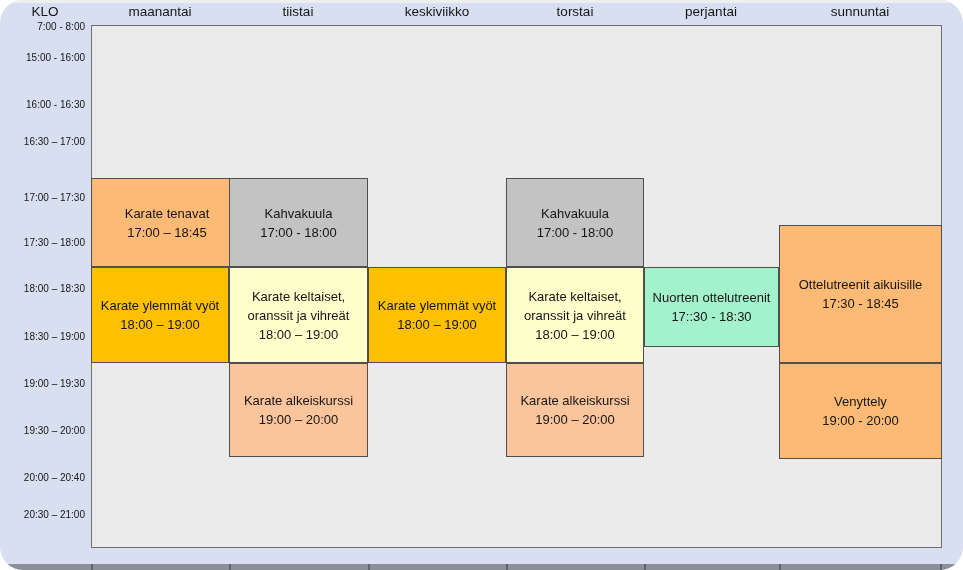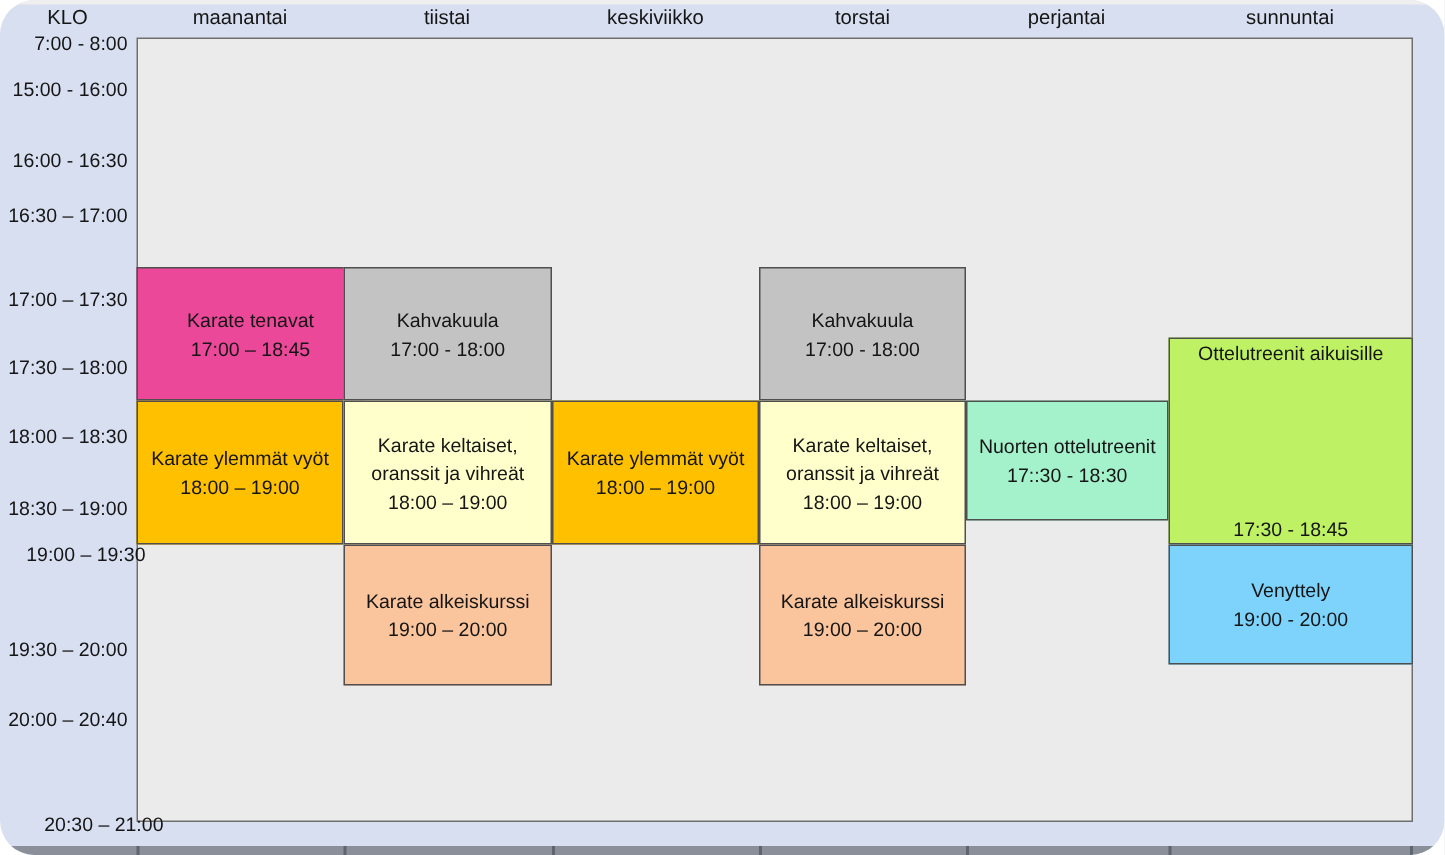--- a/index.html
+++ b/index.html
@@ -15,42 +15,42 @@
   .hdr { position:absolute; top:4px; font-size:13.5px; white-space:nowrap; transform:translateX(-50%); }
   .klo { left:45px; }
   .d0 { left:160px; } .d1 { left:298px; } .d2 { left:437px; }
   .d3 { left:575px; } .d4 { left:711px; } .d5 { left:860px; }
   
   .grid {
     position:absolute; left:91px; top:25px; width:851px; height:523px;
     background:#EBEBEB; border:1px solid #6E6E6E; box-sizing:border-box;
   }
   
-  .t { position:absolute; left:0; width:85px; text-align:right; font-size:13px; white-space:nowrap; }
+  .t { position:absolute; left:0; width:85px; text-align:right; font-size:10px; white-space:nowrap; }
   .t0 { top:21px; }  .t1 { top:52px; }  .t2 { top:99px; }  .t3 { top:136px; }
   .t4 { top:192px; } .t5 { top:237px; } .t6 { top:283px; } .t7 { top:331px; }
-  .t8 { top:362px;padding-left:12px; } .t9 { top:425px; } .t10 { top:472px; } .t11 { top:542px;padding-left:24px; }
+  .t8 { top:378px; } .t9 { top:425px; } .t10 { top:472px; } .t11 { top:509px; }
   
   .ev {
     position:absolute; box-sizing:border-box; border:1px solid #4F4F4F;
     display:flex; flex-direction:column; align-items:center; justify-content:center;
     text-align:center; font-size:13px; line-height:19px; padding:0 2px;
   }
-  .e0  { left:91px;  top:178px; width:152px; height:89px;  background:#ec4899; }
+  .e0  { left:91px;  top:178px; width:152px; height:89px;  background:#fdba74; }
   .e1  { left:91px;  top:267px; width:138px; height:96px;  background:#FFC000; }
   .e2  { left:229px; top:178px; width:139px; height:89px;  background:#C3C3C3; }
   .e3  { left:229px; top:267px; width:139px; height:96px;  background:#FFFFCC; }
   .e4  { left:229px; top:363px; width:139px; height:94px;  background:#FAC49C; }
   .e5  { left:368px; top:267px; width:138px; height:96px;  background:#FFC000; }
   .e6  { left:506px; top:178px; width:138px; height:89px;  background:#C3C3C3; }
   .e7  { left:506px; top:267px; width:138px; height:96px;  background:#FFFFCC; }
   .e8  { left:506px; top:363px; width:138px; height:94px;  background:#FAC49C; }
   .e9  { left:644px; top:267px; width:135px; height:80px;  background:#A4F2CB; }
-  .e10 { left:779px; top:225px; width:163px; height:138px; background:#bef264;justify-content:space-between; }
-  .e11 { left:779px; top:363px; width:163px; height:80px;  background:#7dd3fc; }
+  .e10 { left:779px; top:225px; width:163px; height:138px; background:#fdba74; }
+  .e11 { left:779px; top:363px; width:163px; height:96px;  background:#fdba74; }
   
   .bstrip { position:absolute; left:0; top:564px; width:963px; height:6px; background:#8A8F99; }
   .tick { position:absolute; top:0; width:2px; height:6px; background:#5F646D; }
   .tk0 { left:91px; } .tk1 { left:229px; } .tk2 { left:368px; }
   .tk3 { left:506px; } .tk4 { left:644px; } .tk5 { left:779px; } .tk6 { left:940px; }
 </style>
 </head>
 <body>
 
 <div class="page">

